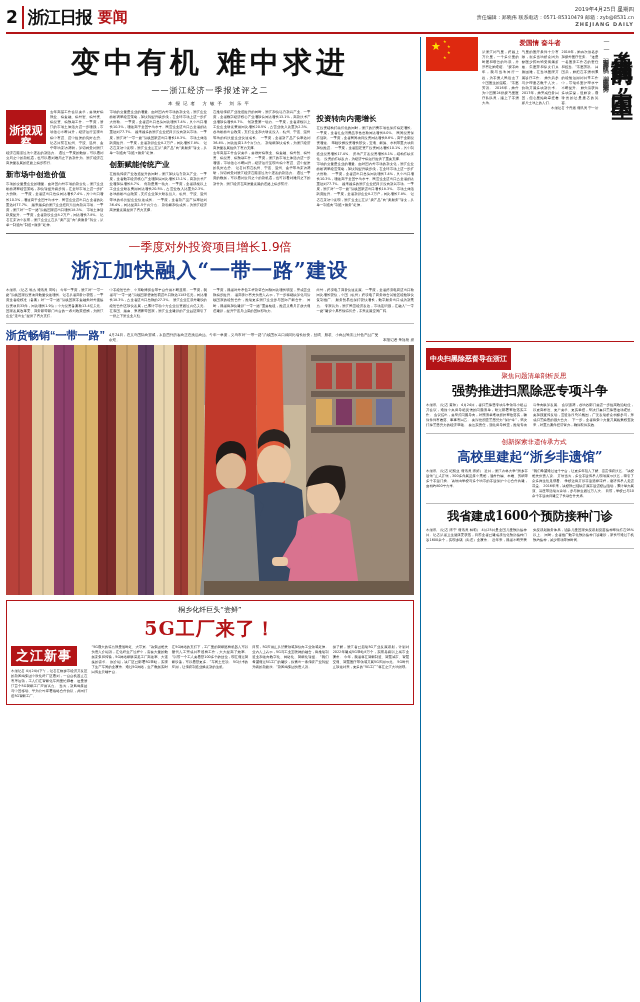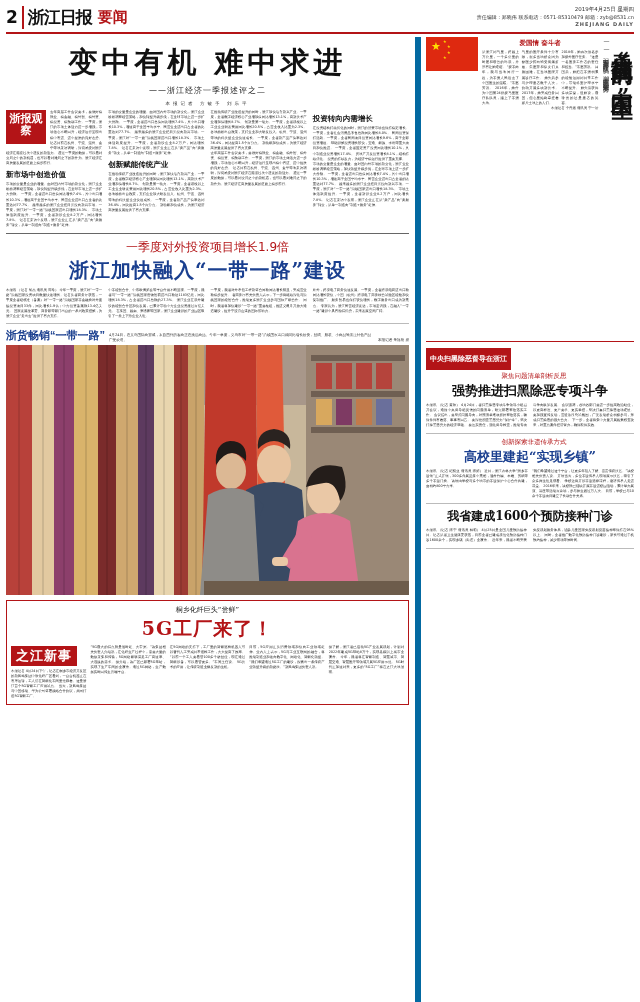--- a/index.html
+++ b/index.html
@@ -11,41 +11,41 @@
   .pagenum{font-size:17px;font-weight:bold;color:#111;margin-right:4px;line-height:1;}
   .nameplate{display:flex;align-items:center;border-left:2px solid #b31417;padding-left:4px;}
   .np-title{font-size:17px;font-weight:bold;letter-spacing:-1px;color:#111;font-family:"DejaVu Serif","Liberation Serif",serif;}
   .np-sec{font-size:15px;font-weight:bold;color:#b31417;margin-left:6px;}
   .mast-right{margin-left:auto;text-align:right;font-size:5px;line-height:1.5;color:#333;}
   .mast-right .r1{font-size:5.5px;}
   .mast-right .r3{letter-spacing:1px;font-weight:bold;color:#555;}
 
   
   .body{display:flex;margin-top:3px;height:965px;}
-  .leftcol{width:415px;padding-right:6px;border-right:6px solid #0369a1;box-sizing:border-box;}
+  .leftcol{width:415px;padding-right:6px;border-right:1px solid #0369a1;box-sizing:border-box;}
   .rightcol{width:213px;padding-left:5px;box-sizing:border-box;}
 
   
   .txt{font-size:3.4px;line-height:1.5;text-align:justify;color:#222;}
   .cols2{column-count:2;column-gap:6px;}
 
   
   .hl-main{font-size:29px;font-weight:bold;text-align:center;letter-spacing:4px;font-family:"DejaVu Serif","Liberation Serif",serif;margin:6px 0 2px;}
   .sub-main{font-size:8px;text-align:center;letter-spacing:1px;color:#222;margin-bottom:5px;}
   .byline{font-size:4.5px;text-align:center;color:#333;margin-bottom:4px;letter-spacing:3px;}
 
   .kicker{font-size:12px;text-align:center;color:#b31417;margin:2px 0 1px;}
   .hl2{font-size:20px;font-weight:bold;text-align:center;letter-spacing:1px;color:#1a3f8f;font-family:"DejaVu Serif","Liberation Serif",serif;margin:1px 0 4px;}
 
   .rule{border-top:1px solid #666;margin:5px 0;}
   .rule-thin{border-top:1px solid #bbb;margin:4px 0;}
   .rule-red{border-top:1px solid #b31417;margin:4px 0;}
 
   
-  .op-flag{width:40px;height:34px;background:#b31417;color:#fff;font-size:11px;font-weight:bold;line-height:1.1;text-align:center;padding:3px 0;box-sizing:border-box;float:left;margin:0 4px 2px 0;letter-spacing:0;}
+  .op-flag{width:40px;height:34px;background:#b31417;color:#fff;font-size:11px;font-weight:bold;line-height:1.1;text-align:center;padding:15px 0;box-sizing:border-box;float:left;margin:0 4px 2px 0;letter-spacing:0;}
   .secthead{font-size:7.5px;font-weight:bold;margin:4px 0 2px;color:#111;}
   .photo-head{display:flex;align-items:flex-end;gap:4px;margin:3px 0 2px;}
   .photo-title{font-size:11px;font-weight:bold;color:#1a3f8f;font-family:Liberation Sans, sans-serif;white-space:nowrap;}
   .photo-sub{font-size:3.6px;color:#333;line-height:1.4;}
   .photo{width:100%;height:250px;position:relative;overflow:hidden;background:#6f5a4e;}
 
   
   .g5box{border:1.5px solid #b31417;padding:4px;margin-top:5px;box-sizing:border-box;}
   .g5kick{font-size:7px;text-align:center;color:#111;}
   .g5title{font-size:19px;font-weight:bold;text-align:center;color:#b31417;font-family:"DejaVu Serif","Liberation Serif",serif;letter-spacing:1px;margin:1px 0 3px;}
@@ -318,21 +318,21 @@
 会议指出，要坚持问题导向，对照清单逐项抓好整改落实，确保件件有着落、事事有回音。
 要深挖彻查黑恶势力“保护伞”，坚决打掉黑恶势力的经济基础。
 要压实责任，强化督导检查，推动专项斗争向纵深发展。
 会议强调，各地各部门要进一步提高政治站位，以更高标准、更严要求、更实举措，坚决打赢扫黑除恶这场硬仗。
 要加强宣传发动，营造浓厚舆论氛围，广泛发动群众积极参与，形成扫黑除恶的强大合力。
 下一步，全省将集中力量开展线索核查攻坚，对重点案件挂牌督办，确保取得实效。</div>
 
       <div class="rule-thin"></div>
 
       <div class="r-kick" style="color:#b31417;">创新探索非遗传承方式</div>
-      <div class="r-hl r-hl-blue">高校里建起“实现乡镇”</div>
+      <div class="r-hl r-hl-blue">高校里建起“浙乡非遗馆”</div>
       <div style="display:flex;gap:4px;">
         <div style="width:50%;" class="txt">本报讯 （记者 纪驭亚 通讯员 陈婧） 近日，浙江农林大学“浙乡非遗馆”正式开馆，300多件展品集中亮相，涵盖竹编、木雕、剪纸等多个非遗门类。
 该馆由学校与多个地市的非遗保护中心合作共建，面积约800平方米。</div>
         <div style="width:50%;" class="txt">“我们希望通过这个平台，让更多年轻人了解、喜爱传统技艺。”该校相关负责人说。
 开馆当天，多位非遗传承人现场展示技艺，吸引了众多师生驻足观看。
 学校还将开设非遗选修课程，邀请传承人走进课堂。
 2016年来，该校就已陆续开展非遗进校园活动，累计举办展演、讲座等活动百余场，参与师生超过万人次。
 目前，学校已与10余个非遗项目建立了长期合作关系。</div>
       </div>
 

